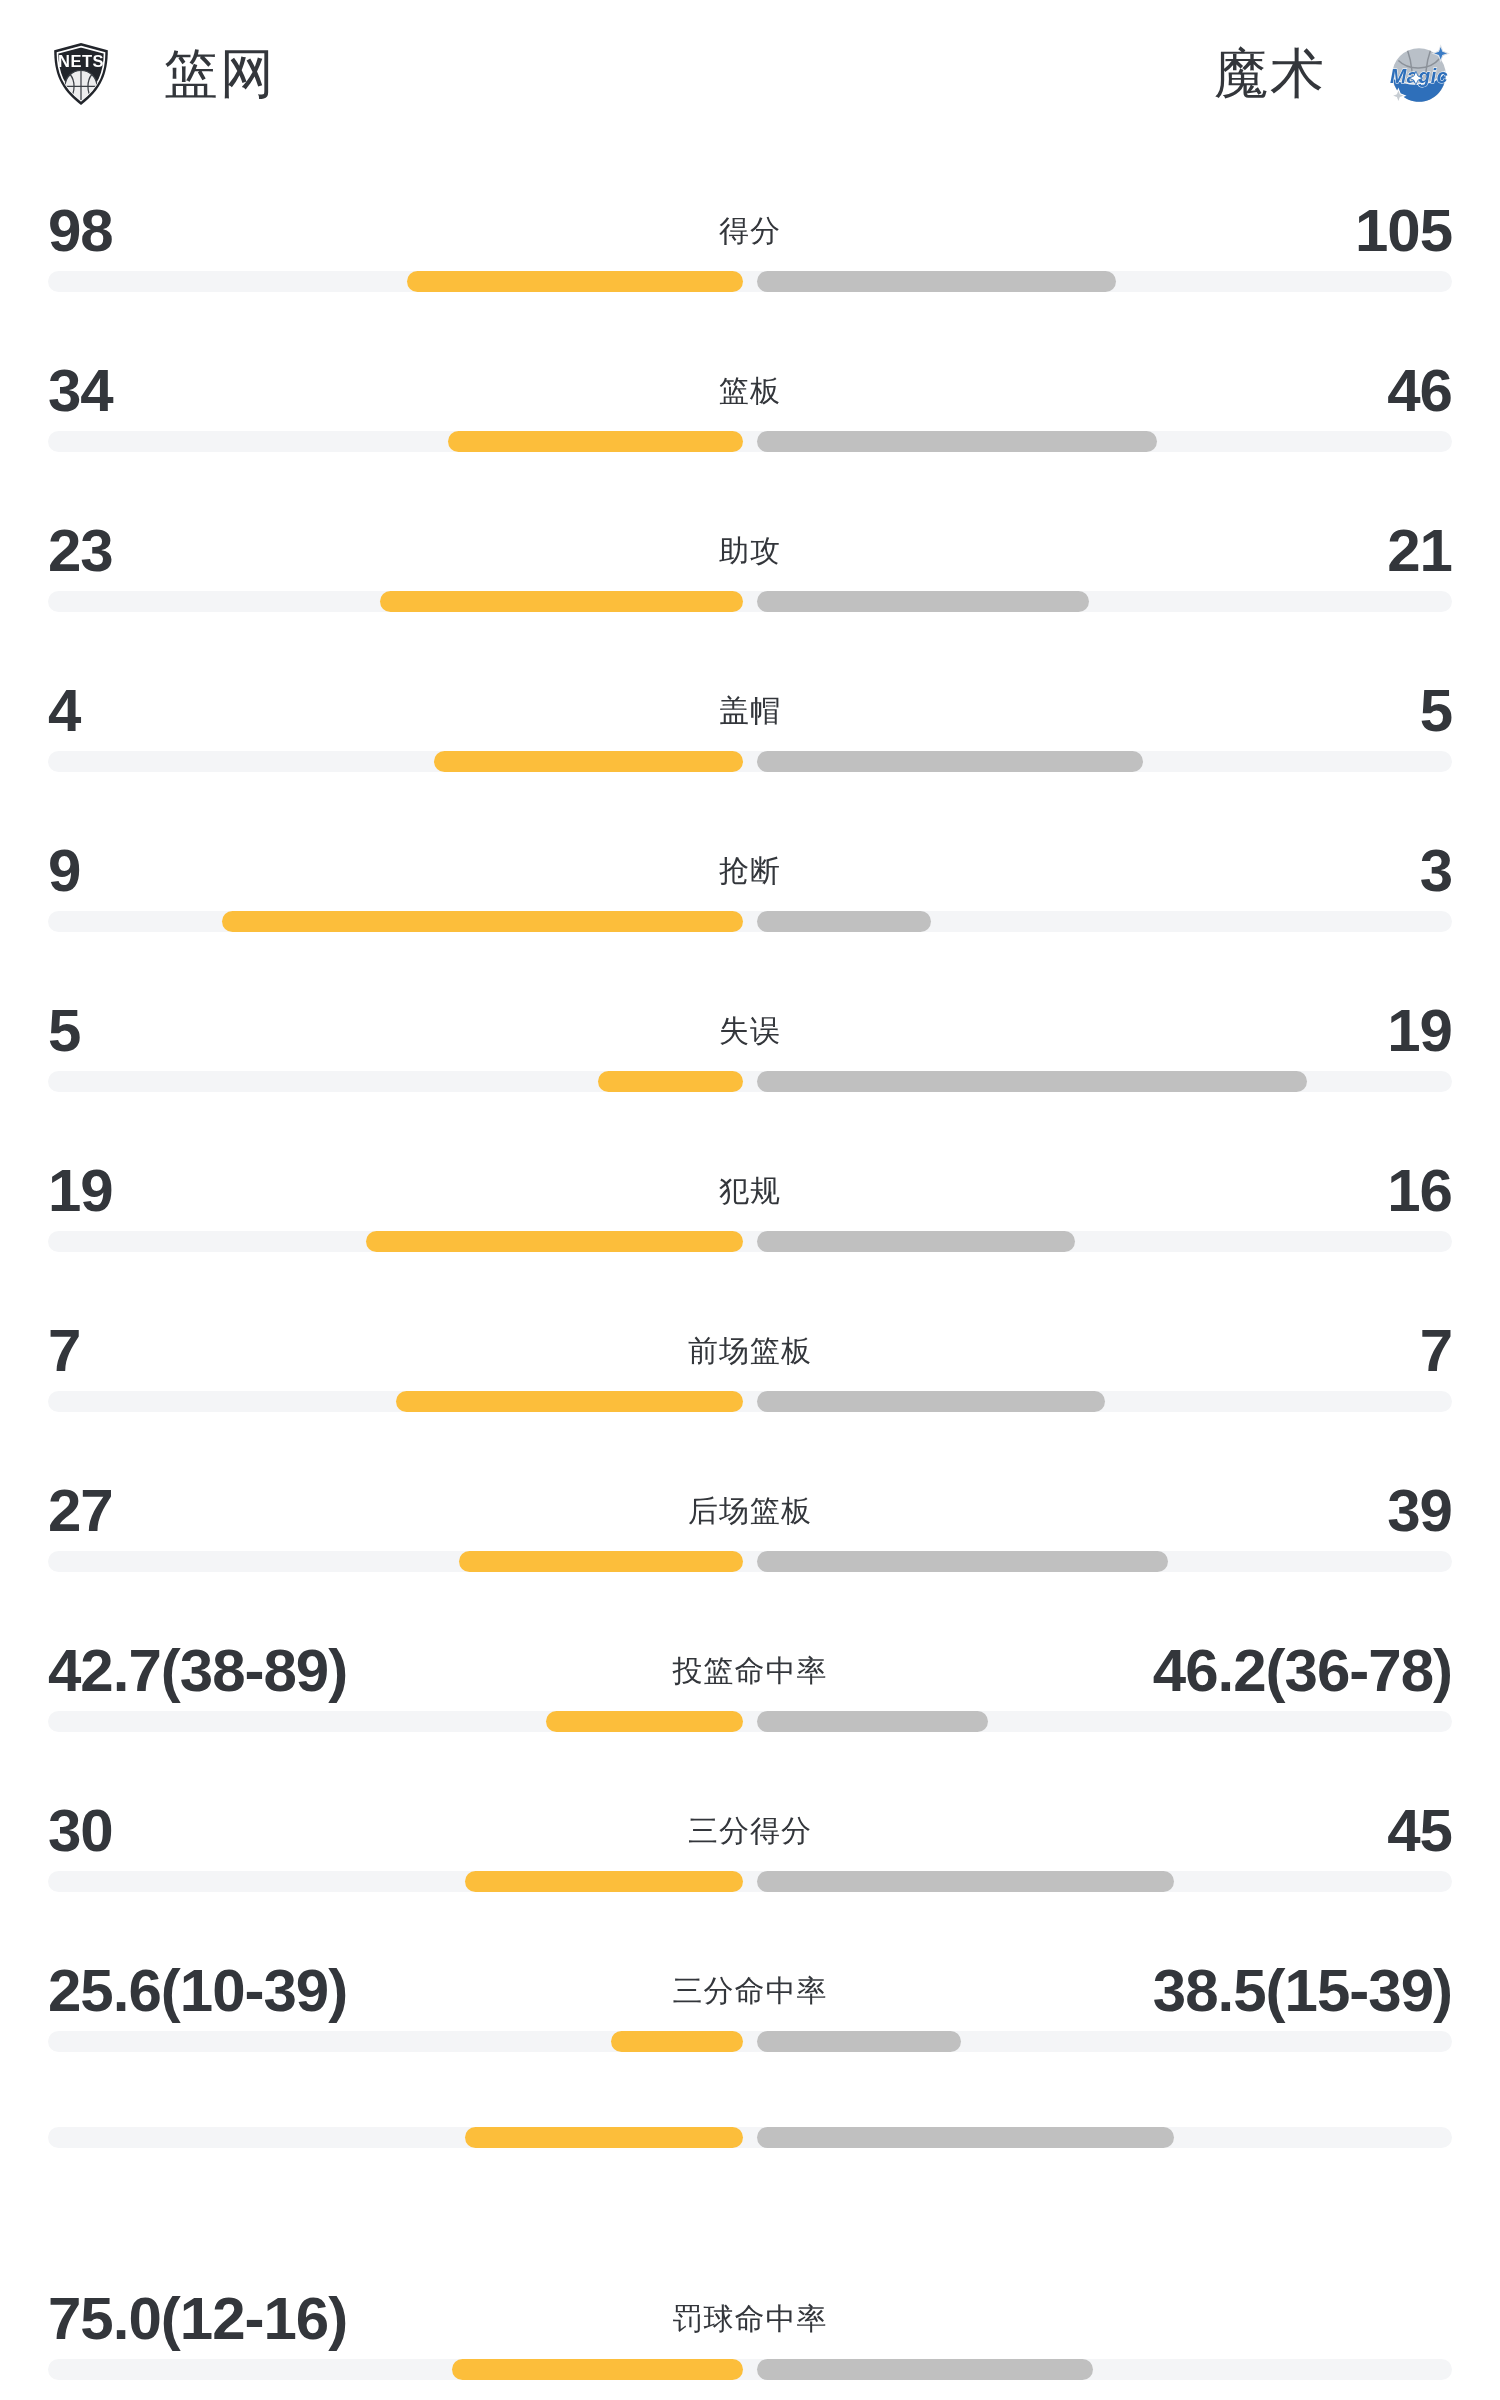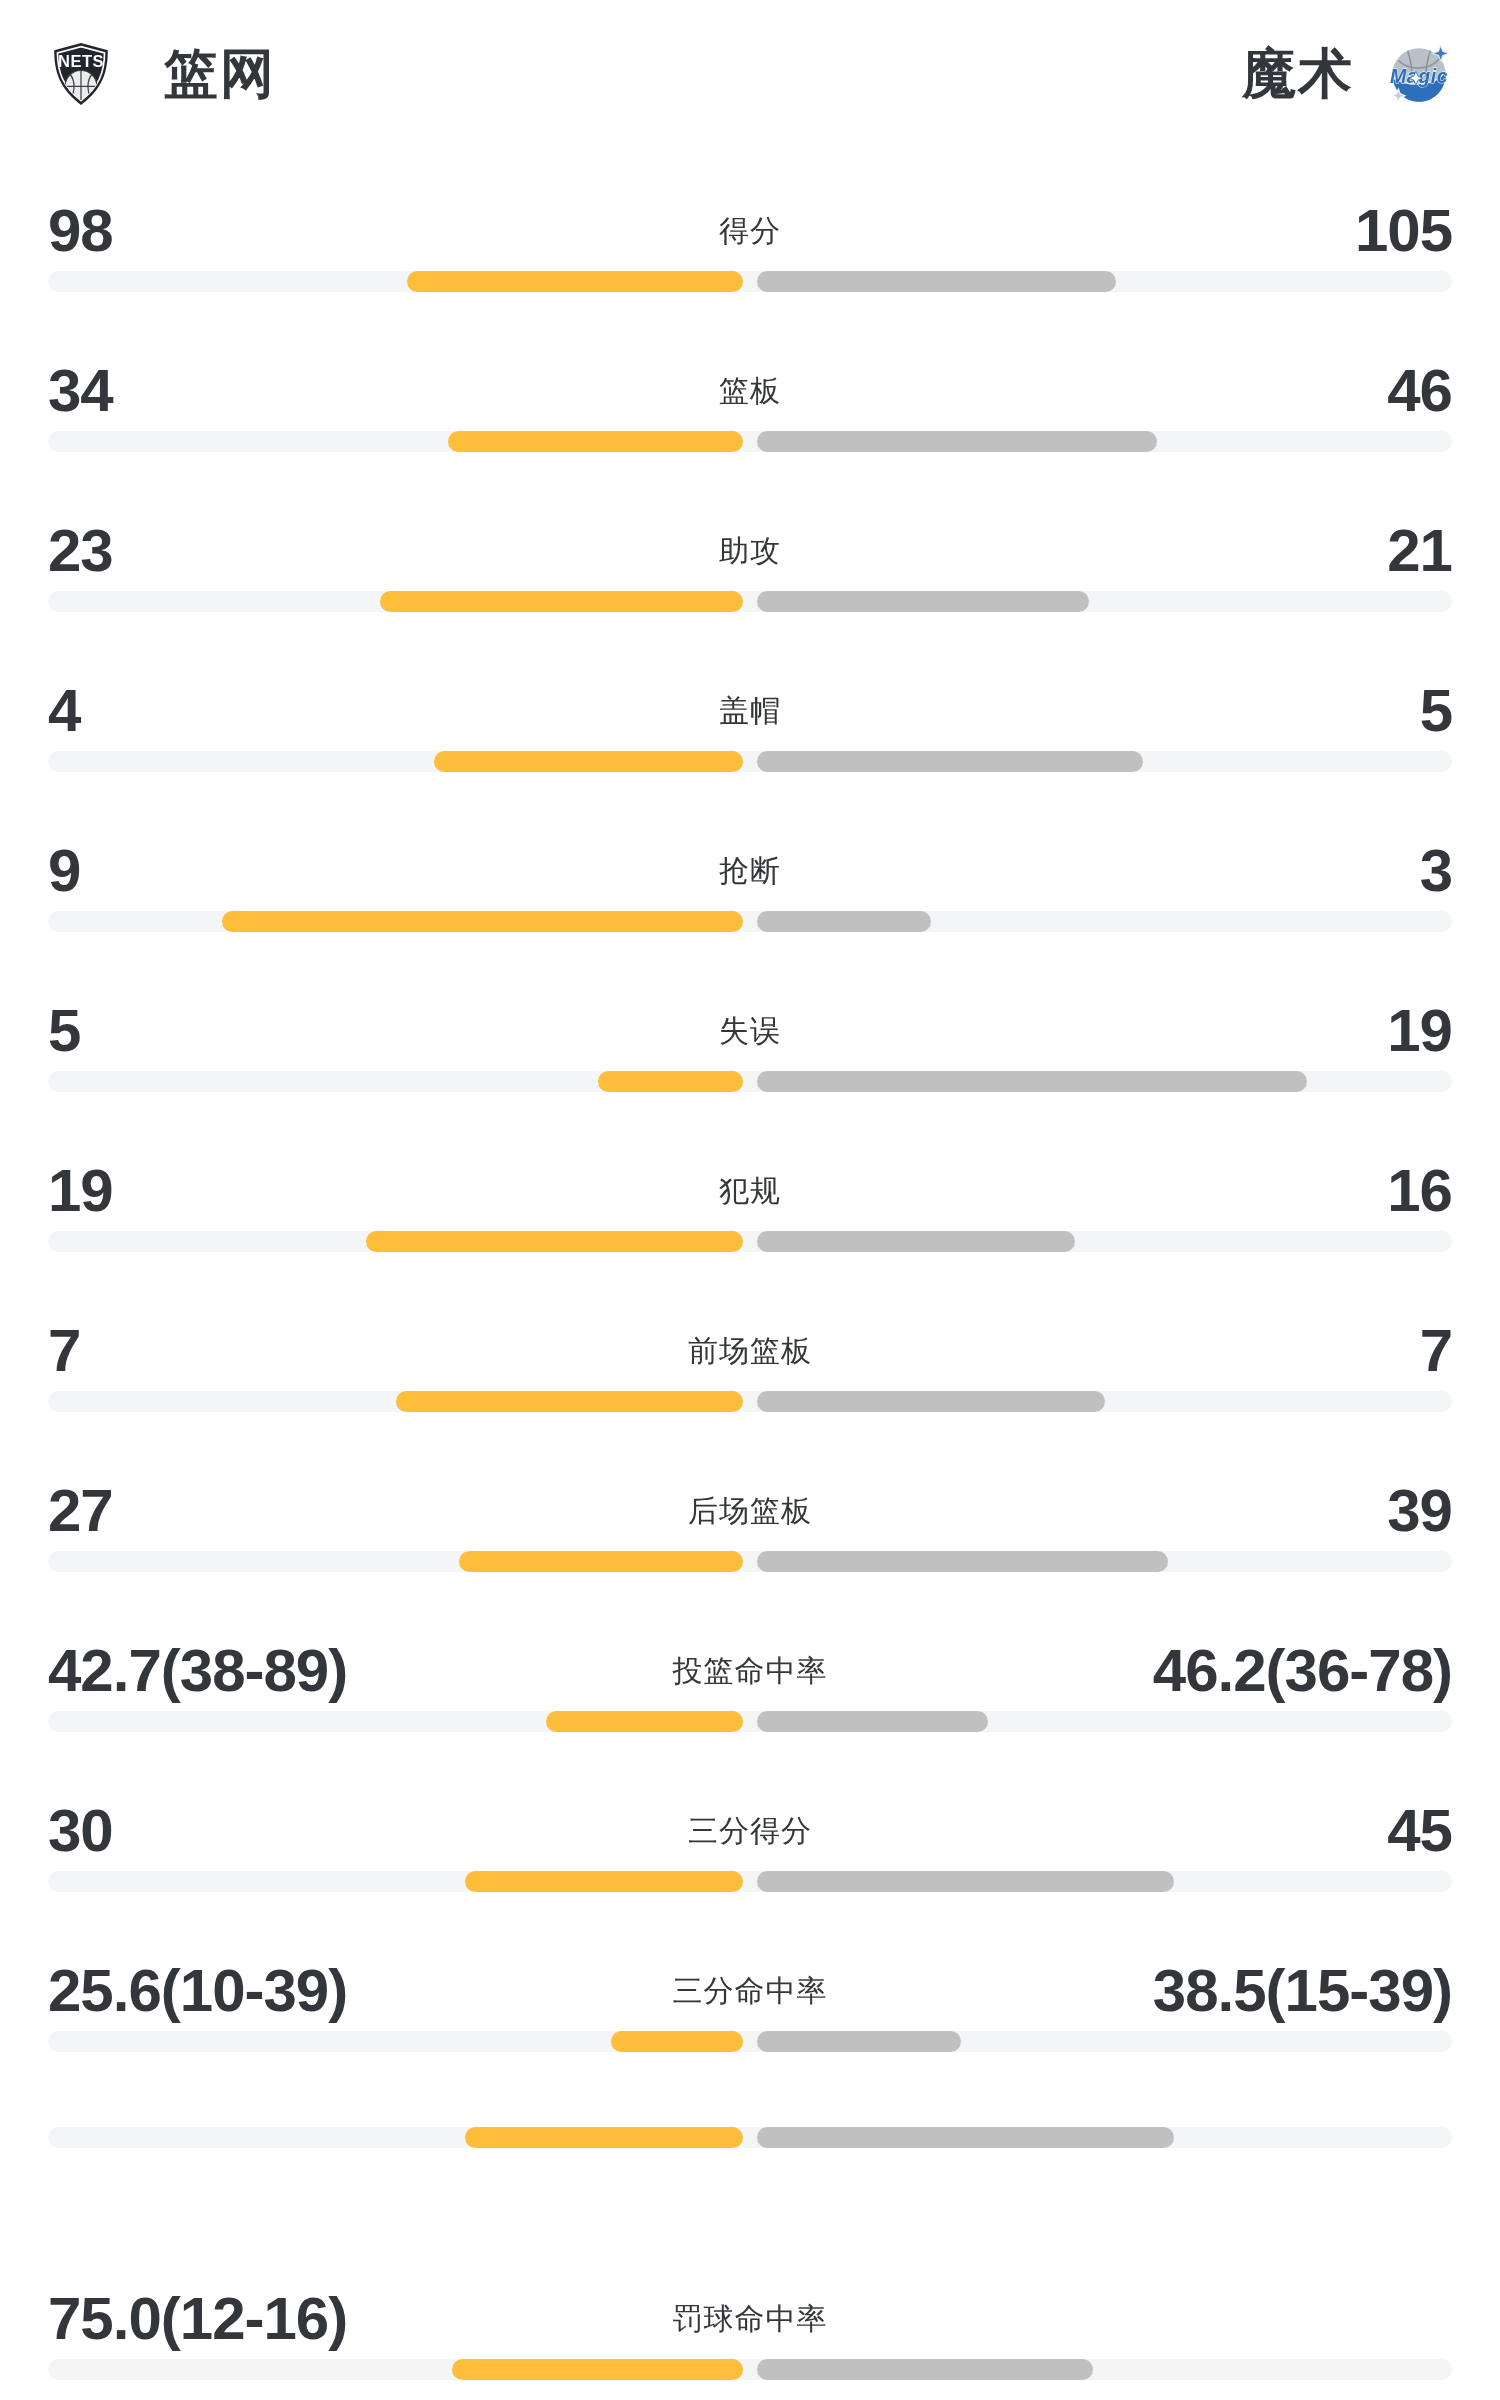--- a/index.html
+++ b/index.html
@@ -26,24 +26,24 @@
     align-items: center;
     justify-content: space-between;
     height: 72px;
     gap: 40px;
   }
   .team {
     display: flex;
     align-items: center;
   }
   .team-left .team-name { margin-left: 50px; }
-  .team-right .team-name { margin-right: 32px; }
+  .team-right .team-name { margin-right: 60px; }
   .team-name {
     font-size: 54px;
-    font-weight: 700;
+    font-weight: 400;
     letter-spacing: 2px;
     color: var(--text-primary, #33363b);
   }
   .logo {
     width: 66px;
     height: 66px;
     display: inline-block;
   }
   .logo svg { display: block; }
   

